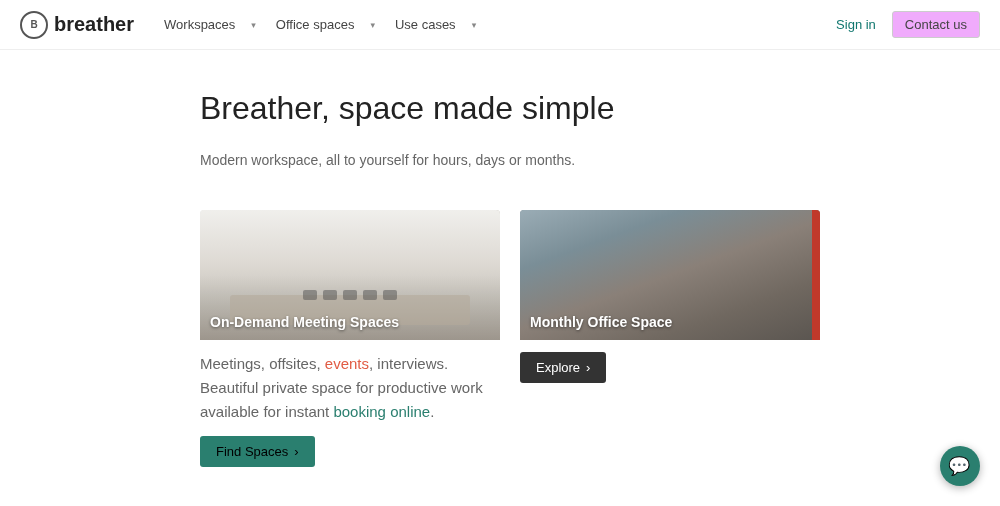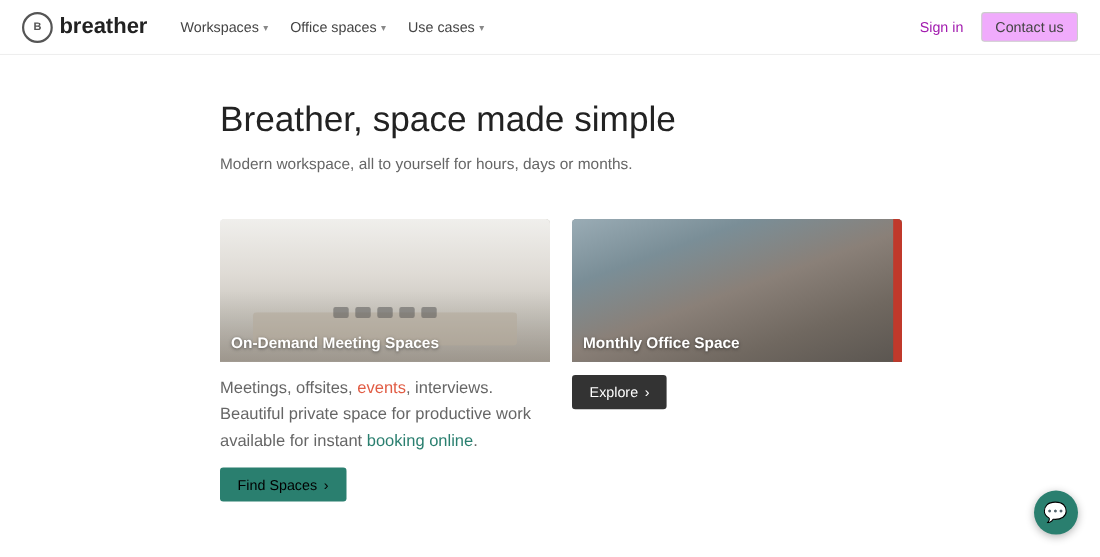--- a/index.html
+++ b/index.html
@@ -18,34 +18,34 @@
     .logo { display: flex; align-items: center; gap: 6px; font-size: 20px; font-weight: 600; color: #222; text-decoration: none; }
     .logo-icon {
       width: 28px; height: 28px;
       border: 2px solid #555;
       border-radius: 50%;
       display: flex; align-items: center; justify-content: center;
       font-size: 10px; color: #555; font-weight: bold;
     }
     nav { display: flex; gap: 20px; }
     .nav-item {
-      display: flex; align-items: center; gap: 4px;
+      display: flex; align-items: center; gap: 16px;
       font-size: 13px; color: #444; cursor: pointer;
     }
     .chevron { font-size: 9px; color: #888; }
     .header-right { display: flex; align-items: center; gap: 16px; }
-    .header-right a { font-size: 13px; color: #a21caf; text-decoration: none; }
+    .header-right a { font-size: 13px; color: #0f766e; text-decoration: none; }
     .contact-btn {
       font-size: 13px; border: 1px solid #ccc; padding: 5px 12px; border-radius: 3px;
       cursor: pointer; background: #f0abfc; color: #444;
     }
 
     
     .hero { padding: 40px 20px 30px 200px; }
-    .hero h1 { font-size: 32px; font-weight: 400; color: #222; margin-bottom: 14px; }
+    .hero h1 { font-size: 32px; font-weight: 400; color: #222; margin-bottom: 25px; }
     .hero p { font-size: 14px; color: #666; margin-bottom: 12px; }
 
     
     .cards-container {
       display: flex;
       gap: 20px;
       margin: 0 20px 40px 200px;
     }
     .card {
       width: 300px;

